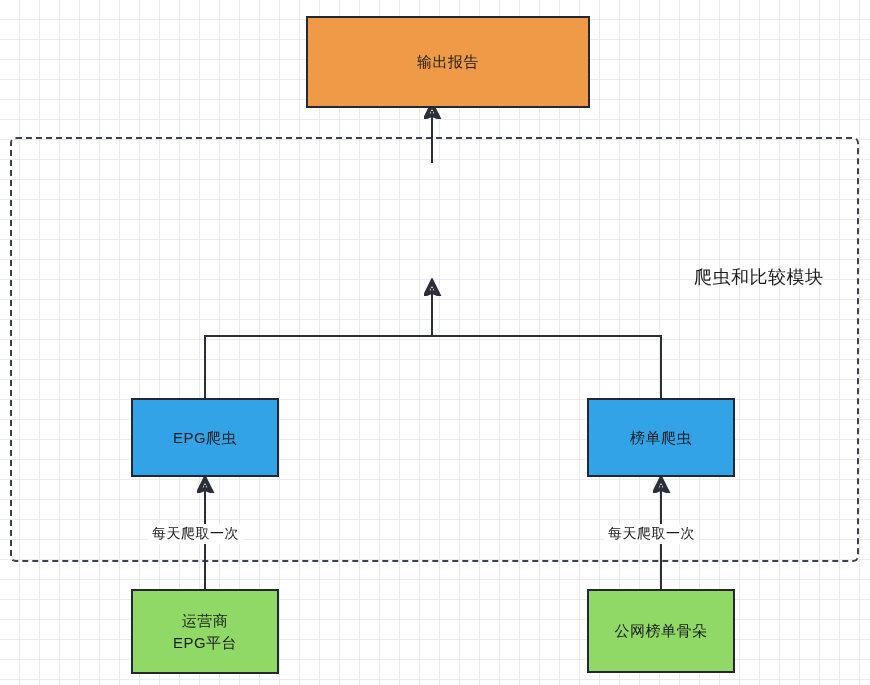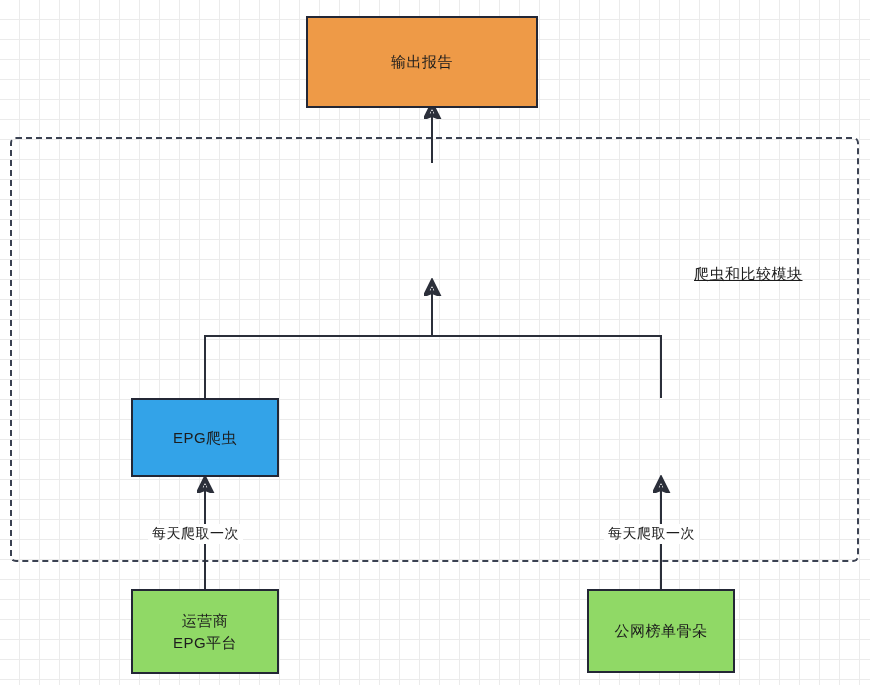--- a/index.html
+++ b/index.html
@@ -41,25 +41,24 @@
 
   .group-box {
     position: absolute;
     box-sizing: border-box;
     border: 2px dashed #3b4252;
     border-radius: 6px;
     background: transparent;
   }
   .group-label {
     position: absolute;
-    font-size: 15px;
+    font-size: 18px;
     color: #1d1d1d;
     letter-spacing: 0.5px;
     white-space: nowrap;
-    text-decoration: underline;
   }
   .edge-label {
     position: absolute;
     font-size: 14px;
     color: #1d1d1d;
     background: #ffffff;
     padding: 1px 4px;
     white-space: nowrap;
     letter-spacing: 0.5px;
     font-family: Liberation Mono, monospace;
@@ -97,25 +96,26 @@
     <line x1="432" y1="163" x2="432" y2="111" marker-end="url(#arrowhead)"></line>
 
     <path d="M 205 398 L 205 336 L 661 336 L 661 398"></path>
     <line x1="432" y1="336" x2="432" y2="288" marker-end="url(#arrowhead)"></line>
 
     <line x1="205" y1="589" x2="205" y2="485" marker-end="url(#arrowhead)"></line>
 
     <line x1="661" y1="589" x2="661" y2="485" marker-end="url(#arrowhead)"></line>
   </svg>
 
-  <div class="node orange" style="left:306px; top:16px; width:232px; height:92px;">输出报告</div>
+  <div class="node orange" style="left:306px; top:16px; width:284px; height:92px;">输出报告</div>
 
 
   <div class="node blue" style="left:131px; top:398px; width:148px; height:79px;">EPG爬虫</div>
 
+  <div class="node blue" style="left:587px; top:398px; width:148px; height:79px;">榜单爬虫</div>
 
   <div class="node green" style="left:131px; top:589px; width:148px; height:85px;">运营商
 EPG平台</div>
 
   <div class="node green" style="left:587px; top:589px; width:148px; height:84px;">公网榜单骨朵</div>
 
   <div class="edge-label" style="left:148px; top:524px;">每天爬取一次</div>
 
   <div class="edge-label" style="left:604px; top:524px;">每天爬取一次</div>
 

